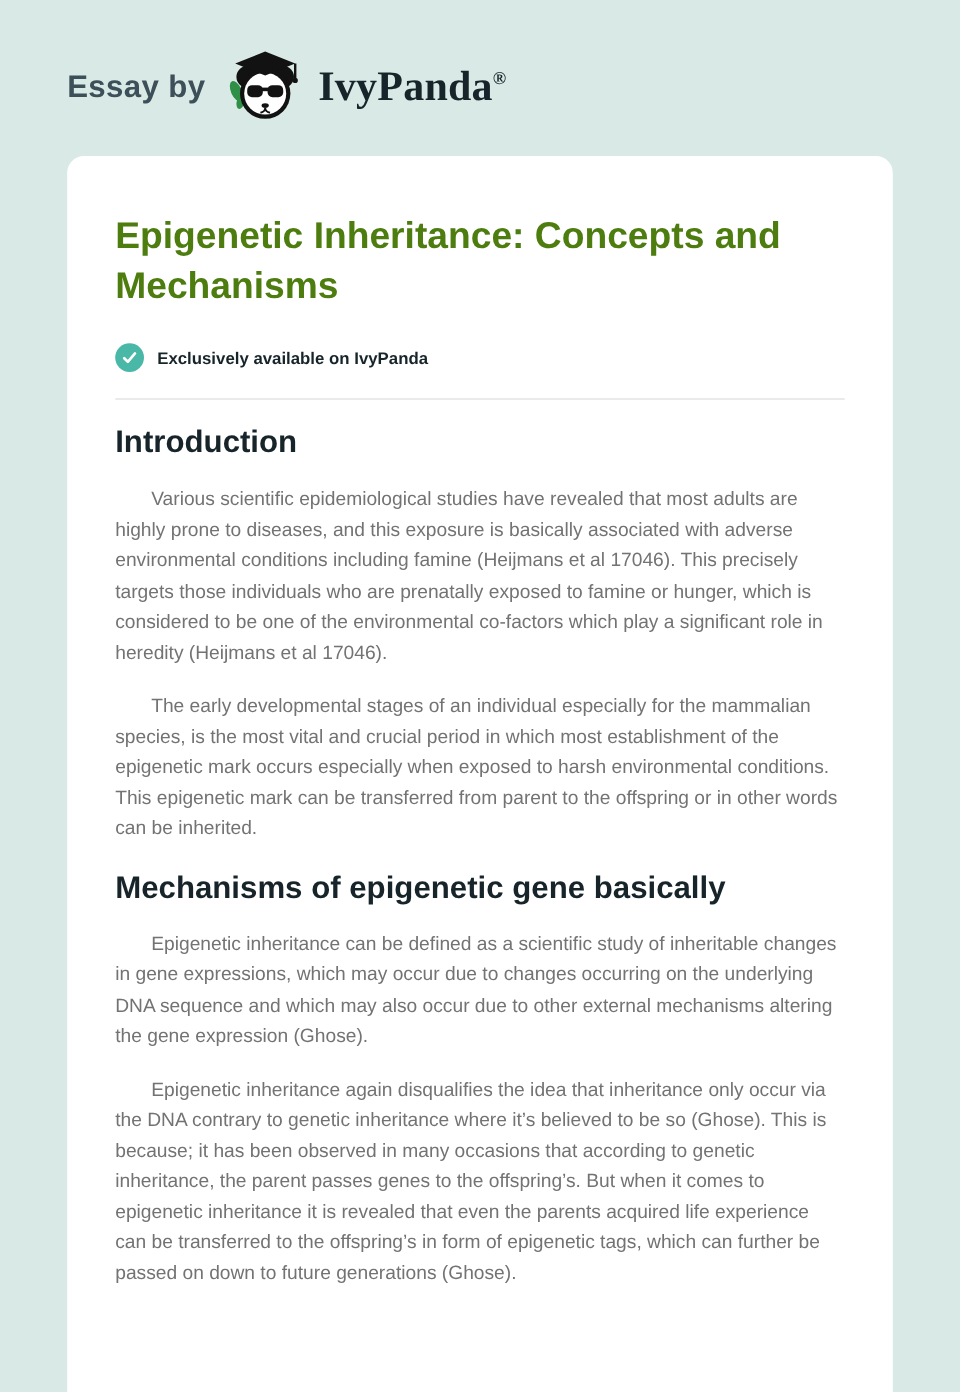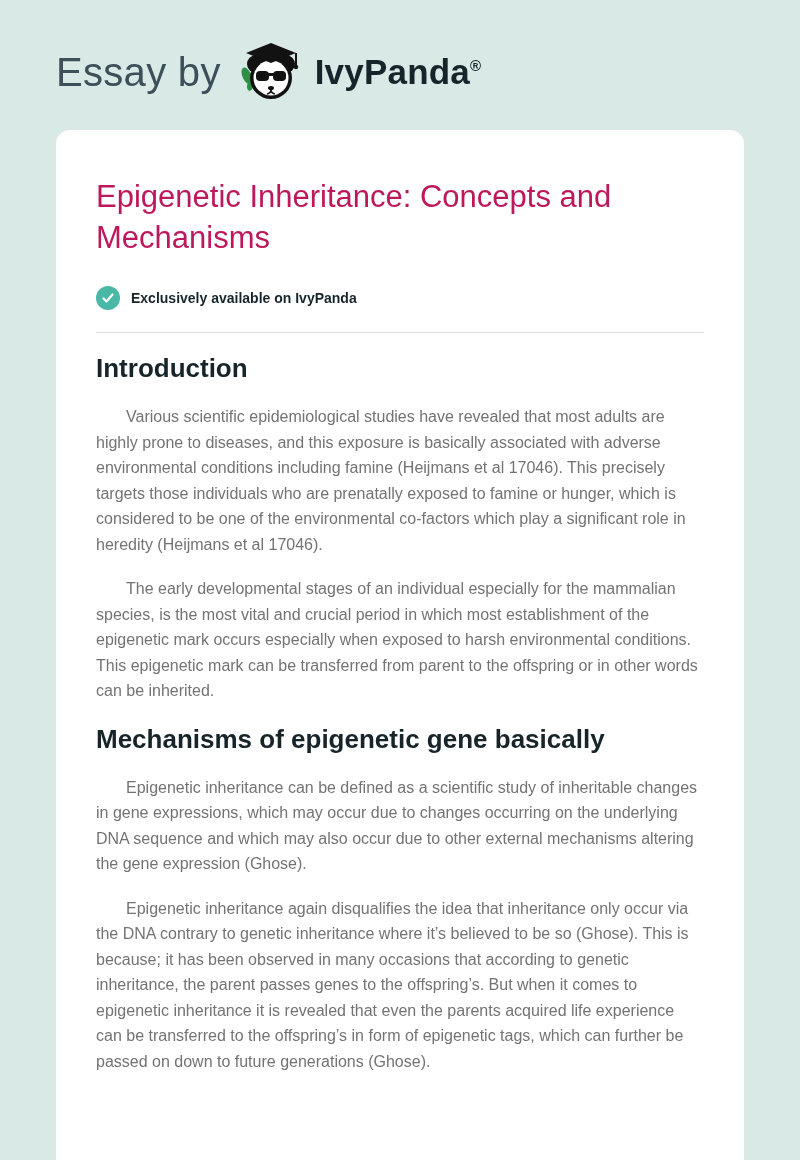--- a/index.html
+++ b/index.html
@@ -11,55 +11,55 @@
     color: #1c2b33;
     overflow: hidden;
   }
   .header {
     display: flex;
     align-items: center;
     padding: 34px 0 0 56px;
     height: 110px;
   }
   .essay-by {
-    font-size: 40px;
+    font-size: 26px;
     color: #3d4f58;
-    font-weight: 400;
+    font-weight: 700;
     letter-spacing: 0.3px;
   }
   .logo {
     width: 64px;
     height: 64px;
     margin: 0 12px 0 18px;
     display: inline-block;
   }
   .brand {
-    font-family: Liberation Sans, sans-serif;
+    font-family: Liberation Serif, serif;
     font-weight: 700;
     font-size: 35px;
     color: #17252b;
     letter-spacing: 0.2px;
   }
   .brand .reg {
     font-size: 15px;
     vertical-align: super;
     font-weight: 700;
   }
   .card {
     width: 688px;
     margin: 20px auto 0;
     background: #ffffff;
     border-radius: 14px;
     padding: 40px 40px 80px 40px;
     min-height: 992px;
   }
   .title {
     font-size: 31px;
-    font-weight: 400;
-    color: #be185d;
+    font-weight: 700;
+    color: #4d7c0f;
     line-height: 1.33;
     margin-top: 6px;
   }
   .availability {
     display: flex;
     align-items: center;
     gap: 11px;
     margin-top: 28px;
   }
   .check-badge {

